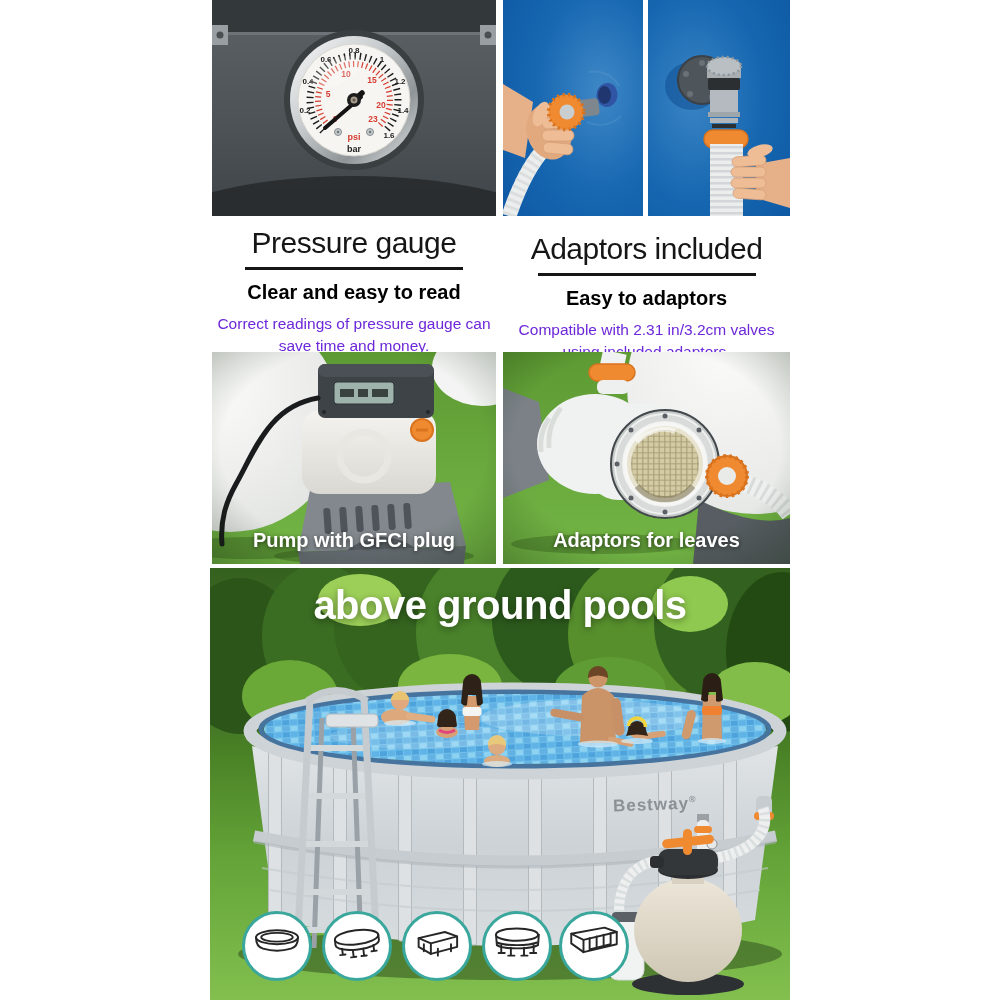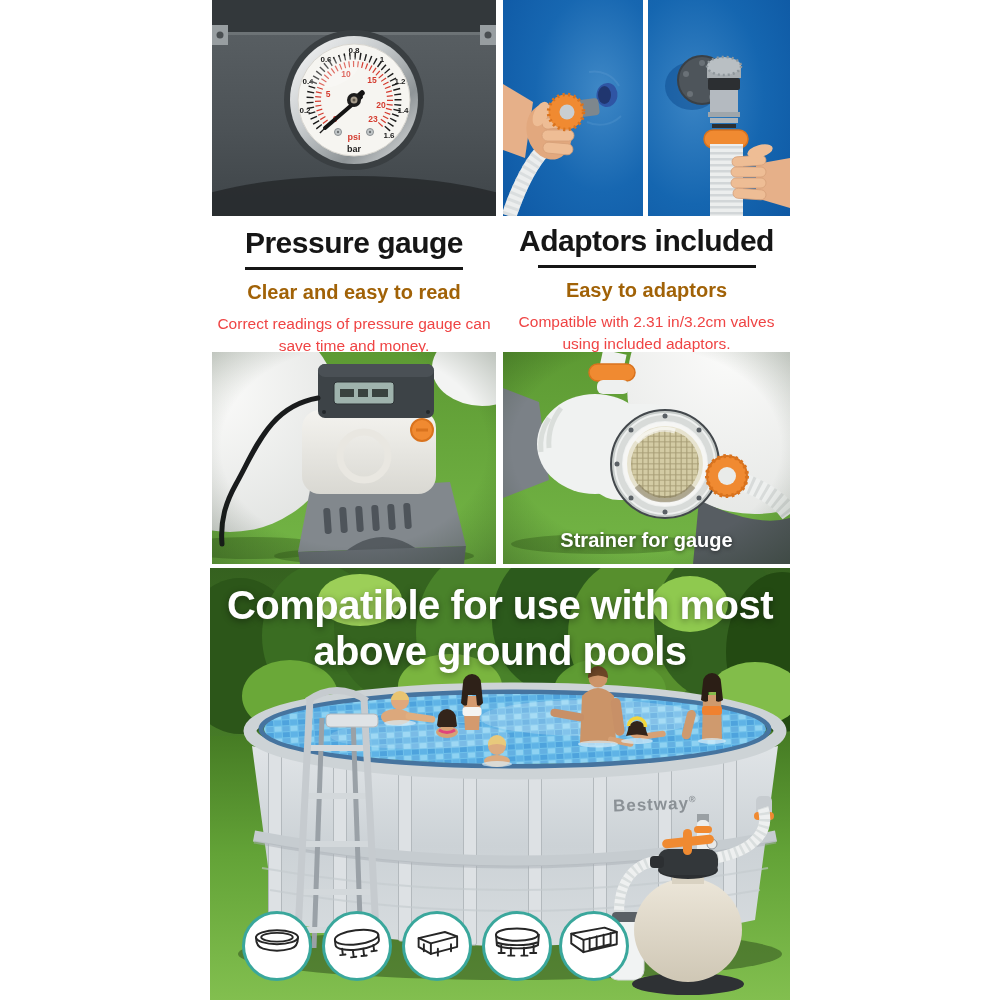--- a/index.html
+++ b/index.html
@@ -3,24 +3,24 @@
 <meta charset="utf-8">
 <style>
   html,body{margin:0;padding:0;background:#fff;}
   .canvas{position:relative;width:1000px;height:1000px;background:#fff;overflow:hidden;
           font-family:"Liberation Sans", sans-serif;}
   figure.ph{position:absolute;margin:0;overflow:hidden;background:#ddd;}
   figure.ph svg{display:block;}
   .caption{position:absolute;left:0;right:0;bottom:12px;text-align:center;color:#fff;
            font-weight:bold;font-size:20px;text-shadow:0 1px 4px rgba(0,0,0,.55);}
   .feature{position:absolute;text-align:center;}
-  .f-title{font-size:30px;font-weight:bold;color:#161616;margin:0;letter-spacing:-.5px;}
+  .f-title{font-size:30px;font-weight:normal;color:#161616;margin:0;letter-spacing:-.5px;}
   .f-rule{width:218px;height:3px;background:#161616;margin:7px auto 11px;}
-  .f-sub{font-size:20px;font-weight:bold;color:#a16207;margin:0 0 9px;}
-  .f-body{font-size:15.5px;line-height:22px;color:#ef4444;margin:0 auto;width:274px;}
+  .f-sub{font-size:20px;font-weight:bold;color:#000000;margin:0 0 9px;}
+  .f-body{font-size:15.5px;line-height:22px;color:#6d28d9;margin:0 auto;width:274px;}
   .pool-title{position:absolute;top:14px;left:0;right:0;text-align:center;color:#fff;
               font-size:40px;font-weight:bold;line-height:46px;letter-spacing:-.5px;
               text-shadow:0 2px 7px rgba(0,0,0,.4);}
   .brand{position:absolute;left:403px;top:227px;color:#8b9196;font-weight:bold;font-size:17px;
          letter-spacing:1px;transform:rotate(-2deg);}
   .brand sup{font-size:9px;}
   .pool-icon{position:absolute;top:343px;width:64px;height:64px;background:#fff;
              border:3px solid #3aa79c;border-radius:50%;box-sizing:content-box;
              display:flex;align-items:center;justify-content:center;}
   .pool-icon svg{width:56px;height:56px;}
@@ -160,21 +160,21 @@
       <ellipse cx="112" cy="151" rx="13" ry="6" fill="#eebd95" transform="rotate(-15 112 151)"></ellipse>
     </svg>
   </figure>
 
   <div class="feature" style="left:212px;top:226px;width:284px">
     <h2 class="f-title">Pressure gauge</h2>
     <div class="f-rule"></div>
     <h3 class="f-sub">Clear and easy to read</h3>
     <p class="f-body">Correct readings of pressure gauge can save time and money.</p>
   </div>
-  <div class="feature" style="left:503px;top:224px;width:287px">
+  <div class="feature" style="left:503px;top:232px;width:287px">
     <h2 class="f-title">Adaptors included</h2>
     <div class="f-rule"></div>
     <h3 class="f-sub">Easy to adaptors</h3>
     <p class="f-body">Compatible with 2.31 in/3.2cm valves using included adaptors.</p>
   </div>
 
   <figure class="ph" style="left:212px;top:352px;width:284px;height:212px">
     <svg width="284" height="212" viewBox="0 0 284 212">
       <defs>
         <linearGradient id="grassD" x1="0" y1="0" x2="0" y2="1">
@@ -220,20 +220,21 @@
       <rect x="128" y="37" width="14" height="8" fill="#39423f"></rect>
         <rect x="146" y="37" width="10" height="8" fill="#39423f"></rect>
         <rect x="160" y="37" width="16" height="8" fill="#39423f"></rect>
       <circle cx="112" cy="60" r="2" fill="#23282b"></circle>
         <circle cx="216" cy="60" r="2" fill="#23282b"></circle>
       <circle cx="210" cy="78" r="11" fill="#f08a31" stroke="#d9731e" stroke-width="2"></circle>
       <line x1="204" y1="78" x2="216" y2="78" stroke="#d9731e" stroke-width="3"></line>
       <path d="M106 46 C 58 54 44 96 24 132 C 14 150 8 168 10 192" stroke="#191b1c" stroke-width="5" fill="none" stroke-linecap="round"></path>
       <rect width="284" height="212" fill="url(#vigD)"></rect>
     </svg>
+    <figcaption class="caption">Pump with GFCI plug</figcaption>
   </figure>
 
   <figure class="ph" style="left:503px;top:352px;width:287px;height:212px">
     <svg width="287" height="212" viewBox="0 0 287 212">
       <defs>
         <radialGradient id="whiteG2" cx="40%" cy="35%" r="80%">
           <stop offset="0" stop-color="#fbfbfa"></stop>
             <stop offset="1" stop-color="#e2e4e2"></stop>
         </radialGradient>
         <clipPath id="meshClip">
@@ -273,21 +274,21 @@
       </g>
       <path d="M134 134 a 36 36 0 0 0 56 0" fill="none" stroke="#756c4f" stroke-width="6" opacity=".5"></path>
       <path d="M134 90 a 36 36 0 0 1 38 -11" fill="none" stroke="#ffffff" stroke-width="5" opacity=".6"></path>
       <path d="M240 130 C 266 140 280 152 287 162" stroke="#eef0ef" stroke-width="18" fill="none"></path>
       <path d="M240 130 C 266 140 280 152 287 162" stroke="#d2d6d4" stroke-width="18" fill="none" stroke-dasharray="3 4.5" opacity=".8"></path>
       <circle cx="224" cy="124" r="20" fill="#f08a31" stroke="#d9731e" stroke-width="2"></circle>
       <circle cx="224" cy="124" r="20" fill="none" stroke="#d9731e" stroke-width="4" stroke-dasharray="2.5 3.5"></circle>
       <circle cx="224" cy="124" r="9" fill="#e9ebe9"></circle>
       <rect width="287" height="212" fill="url(#vigD)"></rect>
     </svg>
-    <figcaption class="caption">Strainer for gauge</figcaption>
+    <figcaption class="caption">Adaptors for leaves</figcaption>
   </figure>
 
   <figure class="ph" style="left:210px;top:568px;width:580px;height:432px">
     <svg width="580" height="432" viewBox="0 0 580 432">
       <defs>
         <linearGradient id="treesG" x1="0" y1="0" x2="0" y2="1">
           <stop offset="0" stop-color="#35611f"></stop>
             <stop offset="1" stop-color="#4a8129"></stop>
         </linearGradient>
         <linearGradient id="grassG" x1="0" y1="0" x2="0" y2="1">
@@ -430,21 +431,20 @@
         <ellipse cx="478" cy="302" rx="30" ry="9" fill="#2c2f32"></ellipse>
         <rect x="448" y="281" width="60" height="26" rx="10" fill="#33373a"></rect>
         <rect x="440" y="288" width="14" height="12" rx="4" fill="#2c2f32"></rect>
         <circle cx="502" cy="276" r="5" fill="#e8e8e8" stroke="#8e9397"></circle>
         <rect x="452" y="269" width="52" height="9" rx="4.5" fill="#f08a31" transform="rotate(-6 478 273)"></rect>
         <rect x="473" y="261" width="9" height="26" rx="4.5" fill="#f08a31"></rect>
       </g>
     </svg>
 
     <div class="pool-title">
-      <div>Compatible for use with most</div>
       <div>above ground pools</div>
     </div>
     <div class="brand">
       <span>Bestway</span><sup>®</sup>
     </div>
 
     <div class="pool-icon" style="left:32px">
       <svg viewBox="0 0 64 64">
           <g class="ic">
         <ellipse cx="32" cy="22" rx="24" ry="8"></ellipse>

